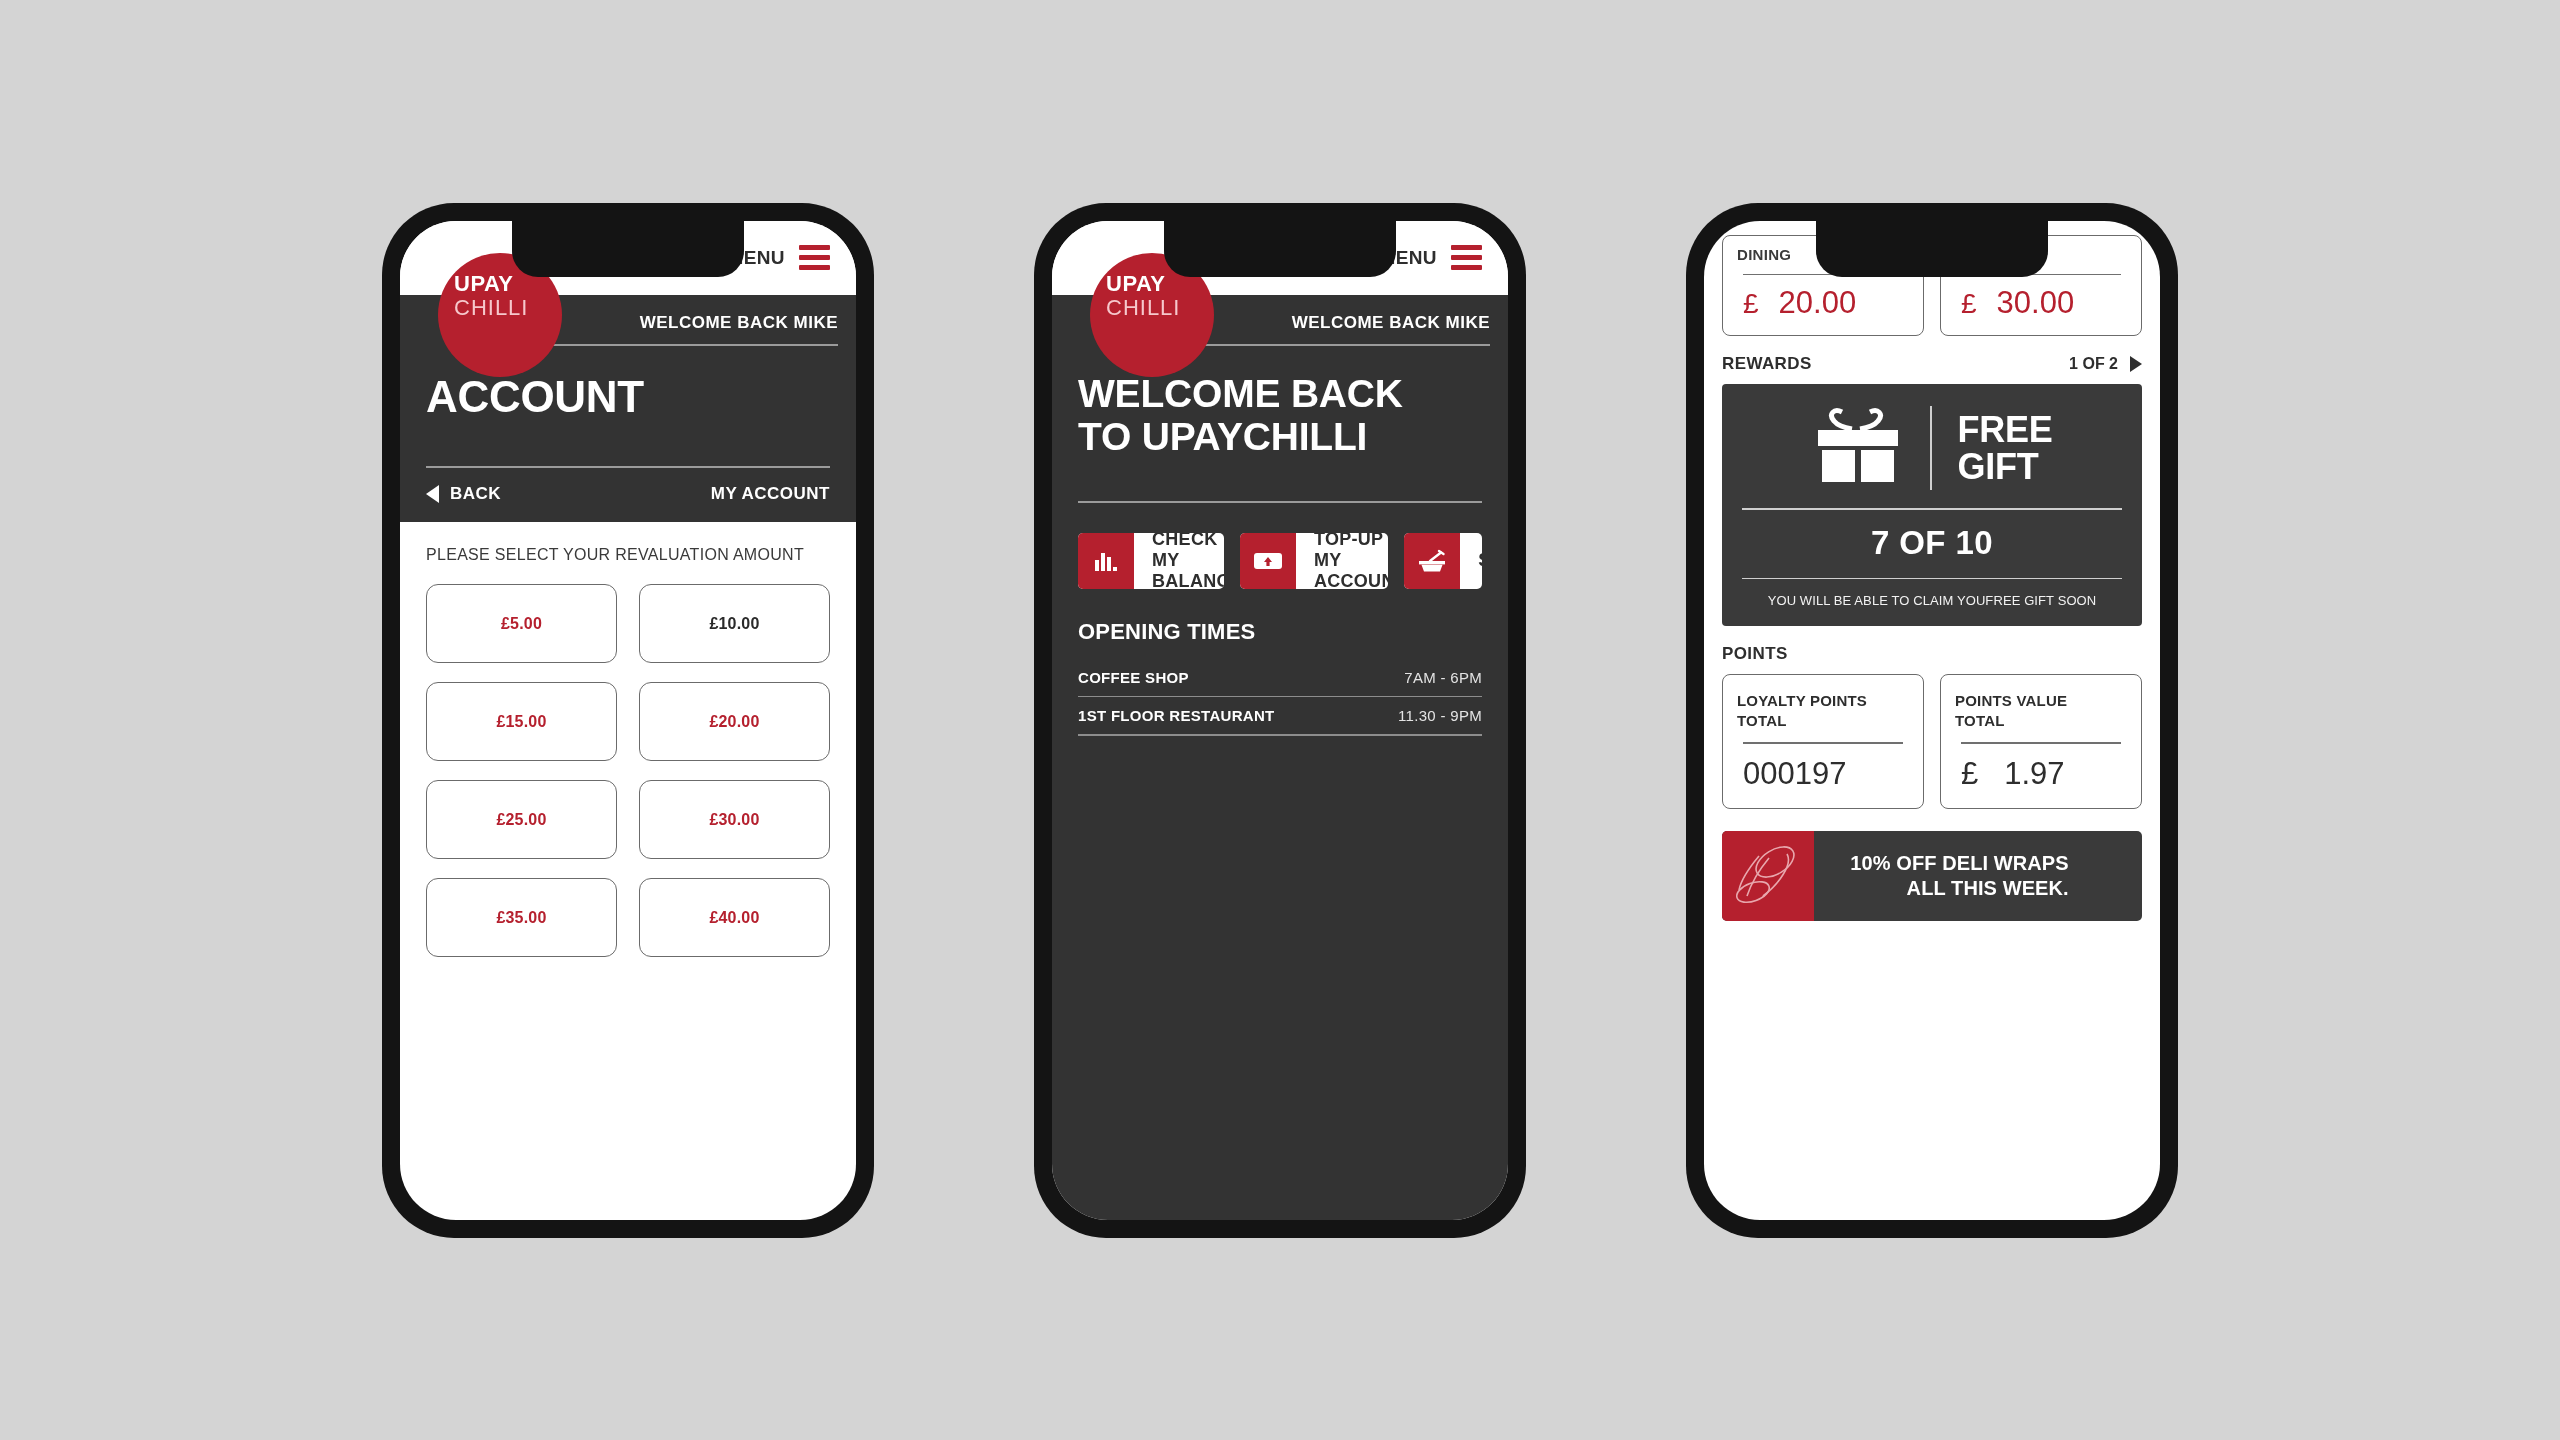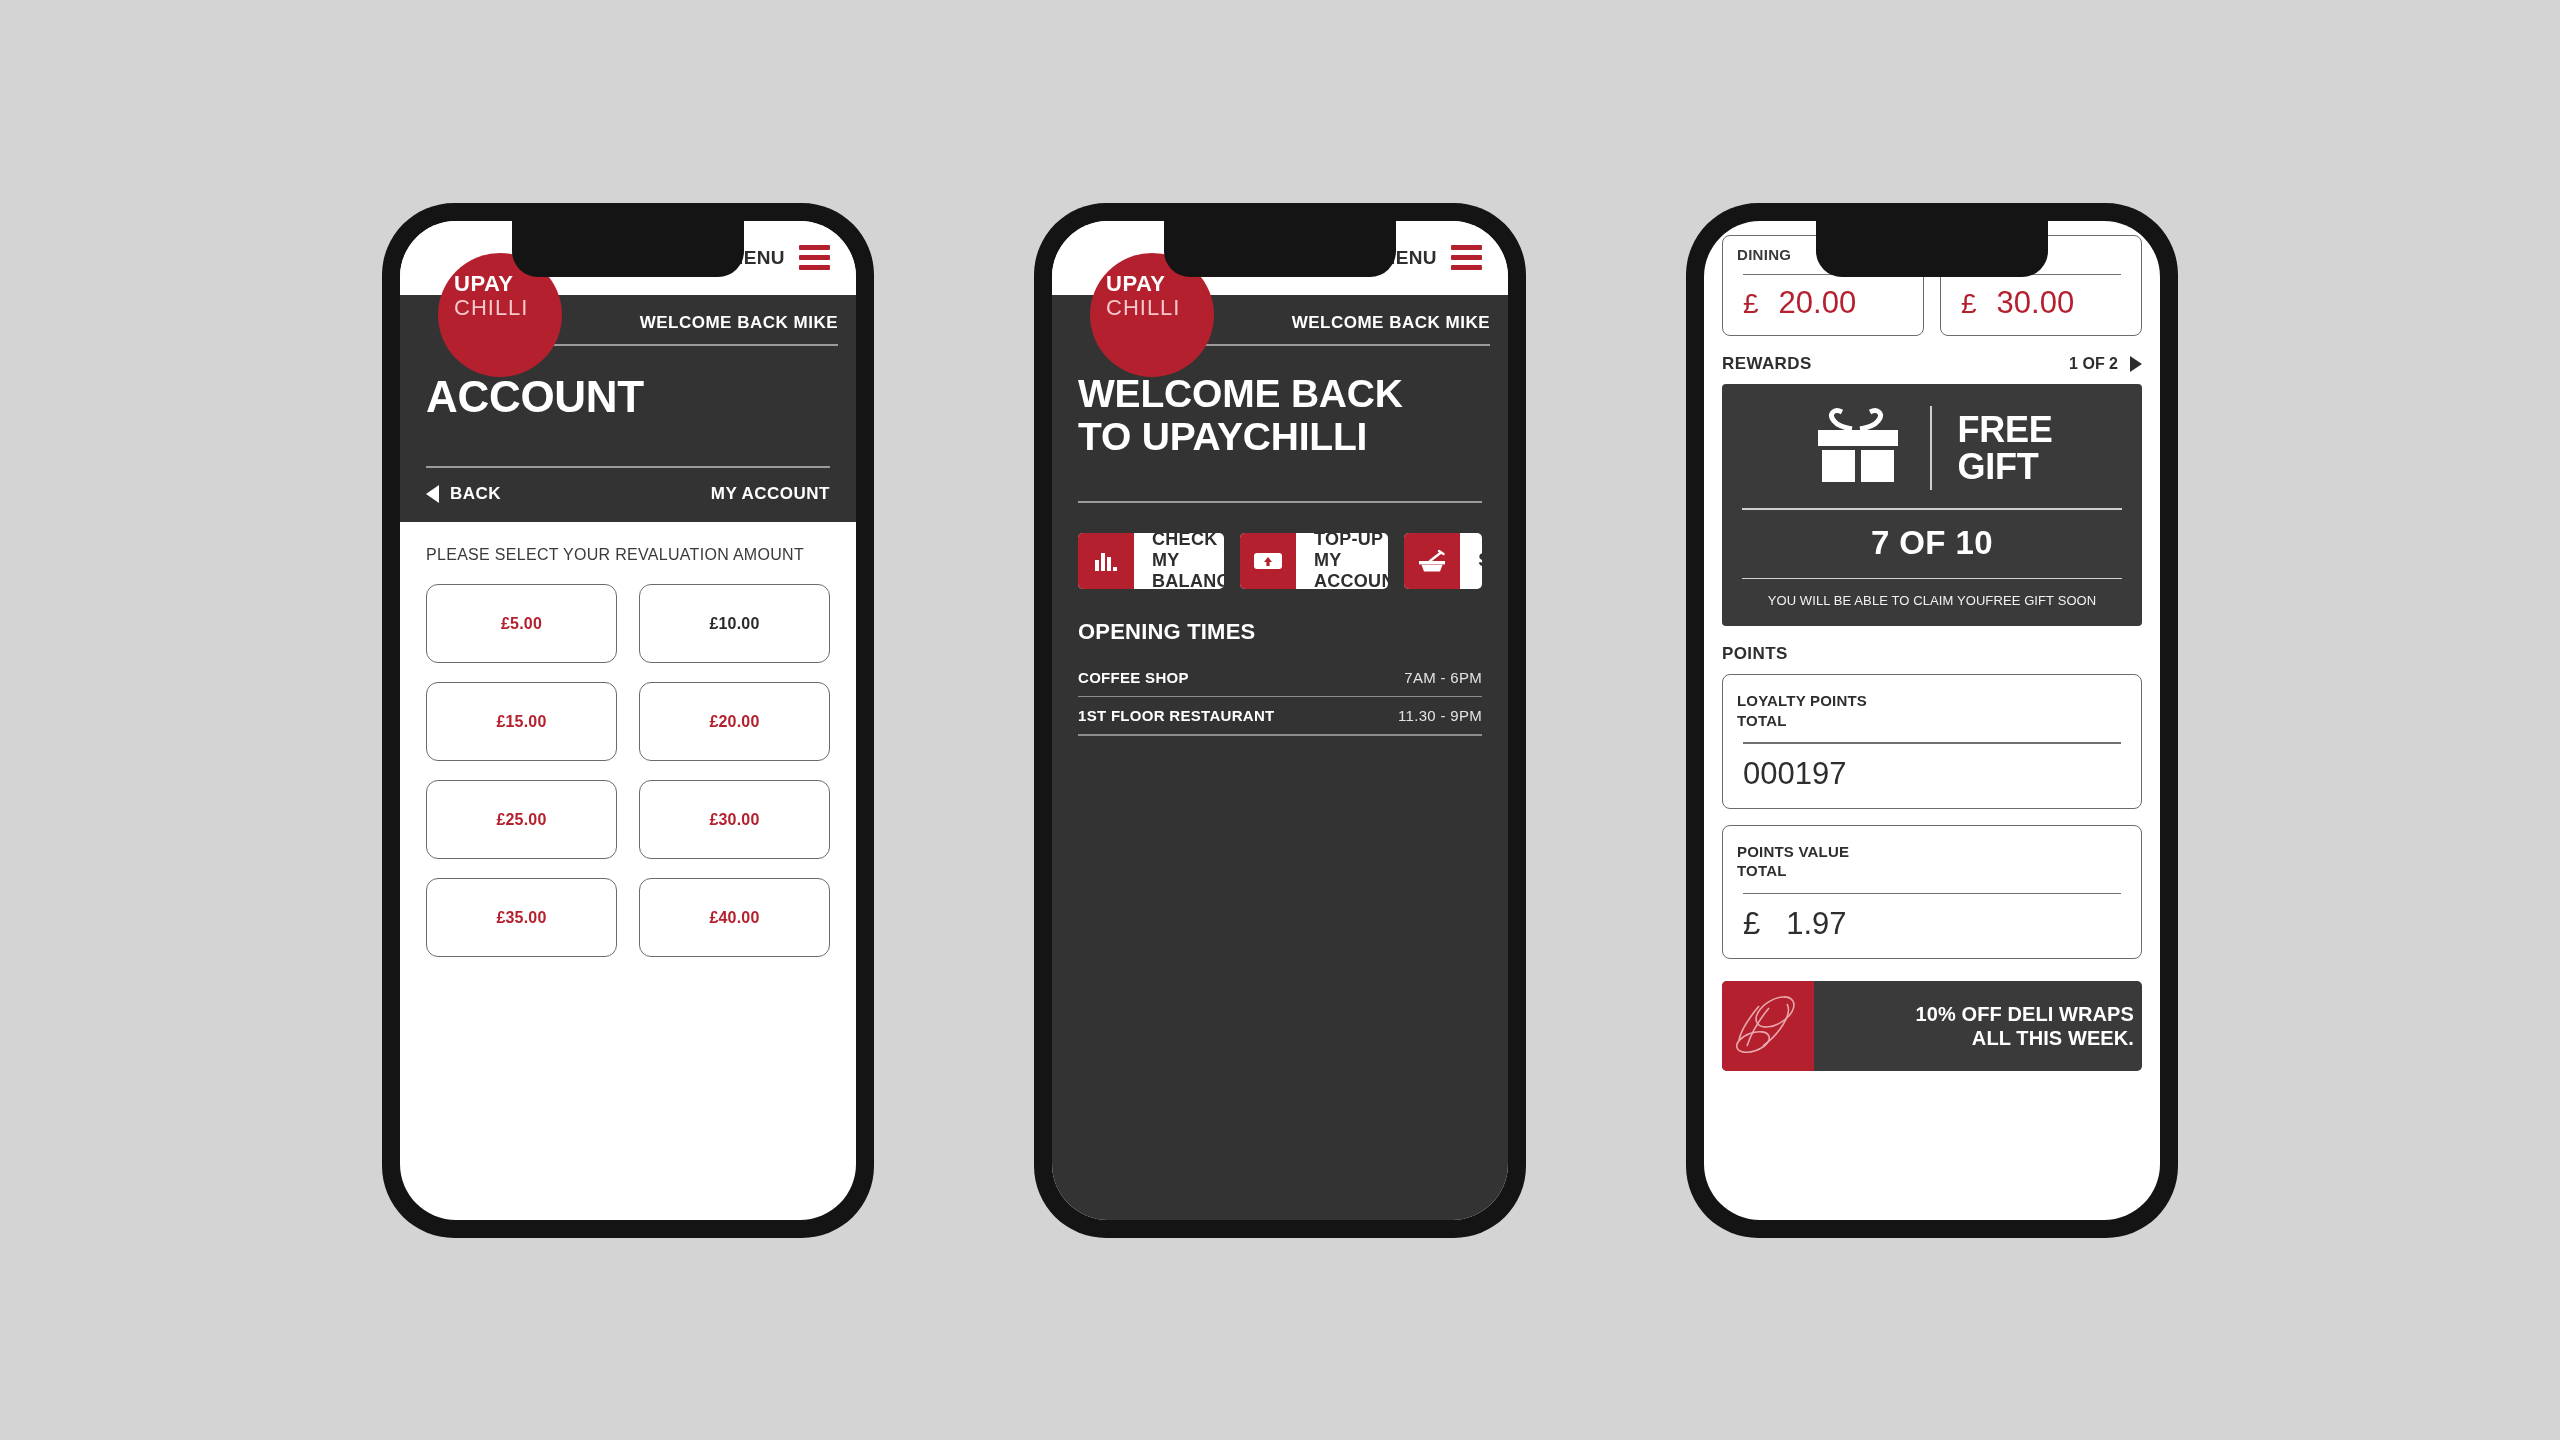--- a/index.html
+++ b/index.html
@@ -214,36 +214,36 @@
     padding: 22px 20px 18px 20px; color: #fff;
   }
   .rw-top { display: flex; align-items: center; justify-content: center; gap: 26px; padding-bottom: 18px; }
   .rw-divider { width: 2px; height: 84px; background: #cfcfcf; }
   .rw-gift-txt { font-size: 36px; font-weight: 700; line-height: 1.03; letter-spacing: -.3px; }
   .rw-rule { height: 1.6px; background: #cfcfcf; }
   .rw-progress { text-align: center; font-size: 33px; font-weight: 700; padding: 14px 0 16px 0; letter-spacing: .4px; }
   .rw-note { text-align: center; font-size: 13px; padding-top: 14px; letter-spacing: .1px; color: #f2f2f2; }
 
   .pts-head { font-size: 17px; font-weight: 700; color: #2e2e2e; padding: 18px 18px 10px 18px; letter-spacing: .4px; }
-  .pts-row { display: flex; gap: 16px; padding: 0 18px; flex-direction: column; }
+  .pts-row { display: flex; gap: 16px; padding: 0 18px; }
   .pts-card { flex: 1; border: 1.6px solid #6b6b6b; border-radius: 8px; padding: 16px 14px 16px 14px; }
   .pts-label { font-size: 15px; font-weight: 700; color: #2e2e2e; line-height: 1.3; letter-spacing: .2px; }
   .pts-rule { height: 1.6px; background: #707070; margin: 12px 6px 0 6px; }
   .pts-val { font-size: 31px; color: #2e2e2e; font-weight: 400; padding: 12px 0 0 6px; }
   .pts-val.cash { display: flex; align-items: baseline; gap: 26px; }
 
   .promo {
     margin: 22px 18px 0 18px; height: 90px; border-radius: 5px;
     overflow: hidden; display: flex; background: #3a3a3a;
   }
   .promo-img { width: 92px; background: #b5202e; flex: 0 0 92px; display: flex; align-items: center; justify-content: center; }
   .promo-txt {
-    flex: 1; display: flex; align-items: center; justify-content: flex-end;
+    flex: 1; display: flex; align-items: center; justify-content: center;
     color: #fff; font-size: 20px; font-weight: 700; line-height: 1.22;
-    text-align: right; padding-right: 8px; letter-spacing: .1px;
+    text-align: right; padding-right: 37px; letter-spacing: .1px;
   }
 </style>
 </head>
 <body>
 
 <div class="stage">
 
   <div class="phone">
     <div class="screen">
       <div class="notch"></div>

